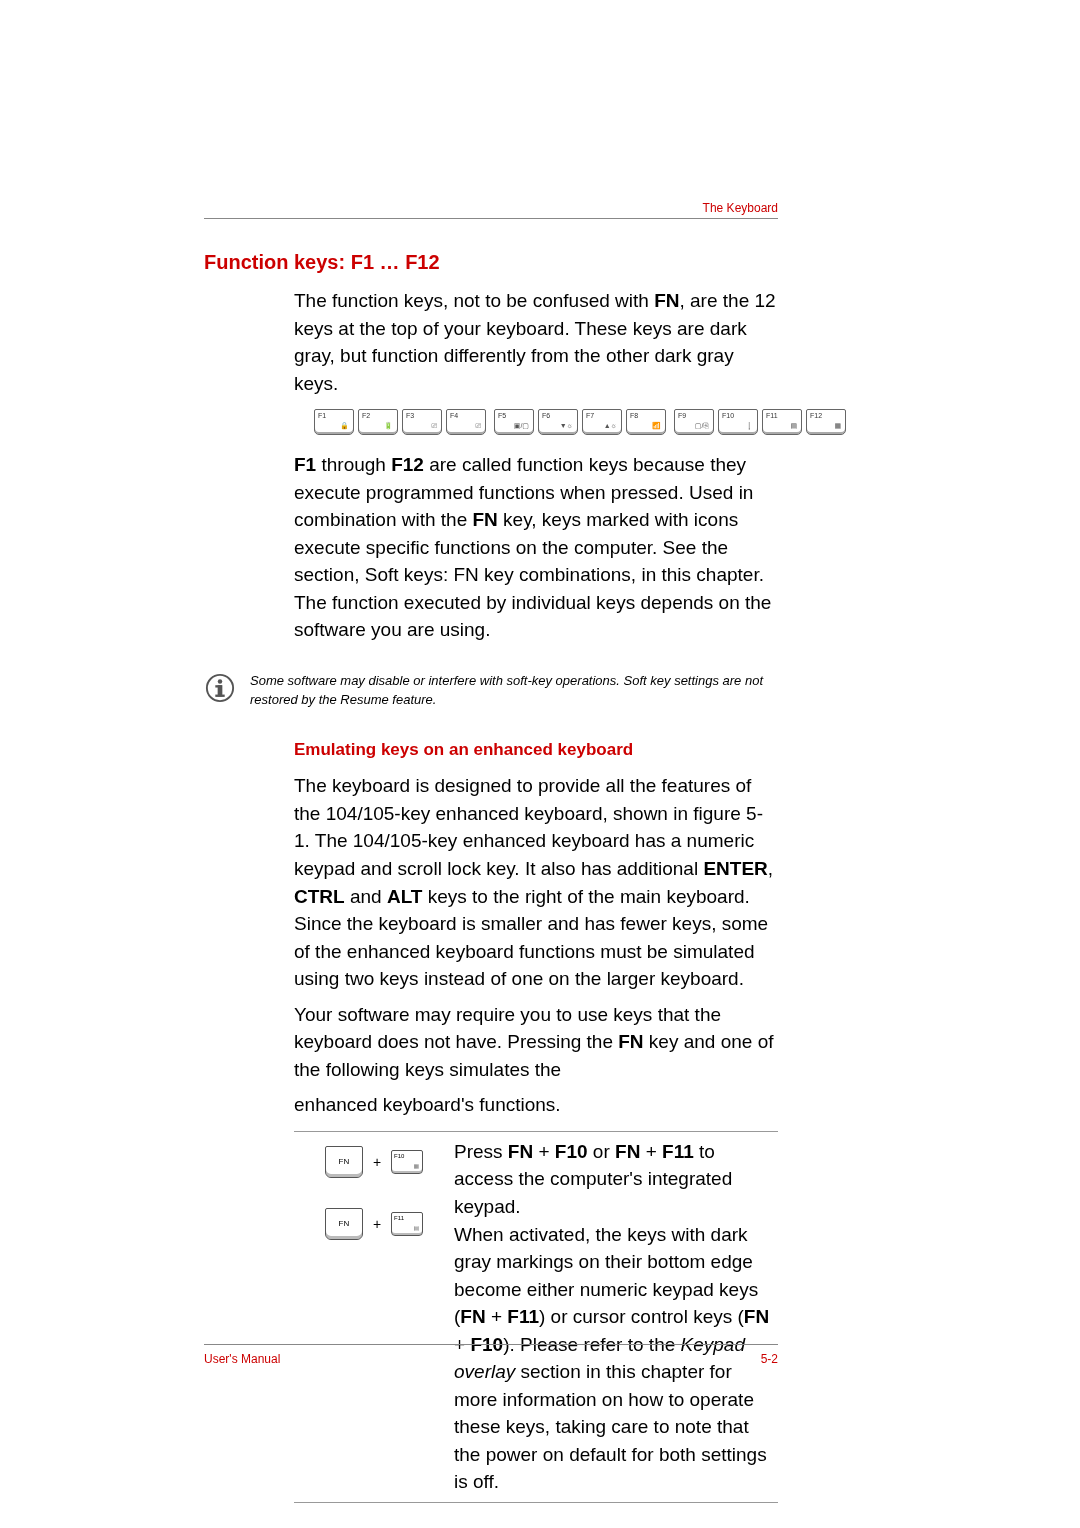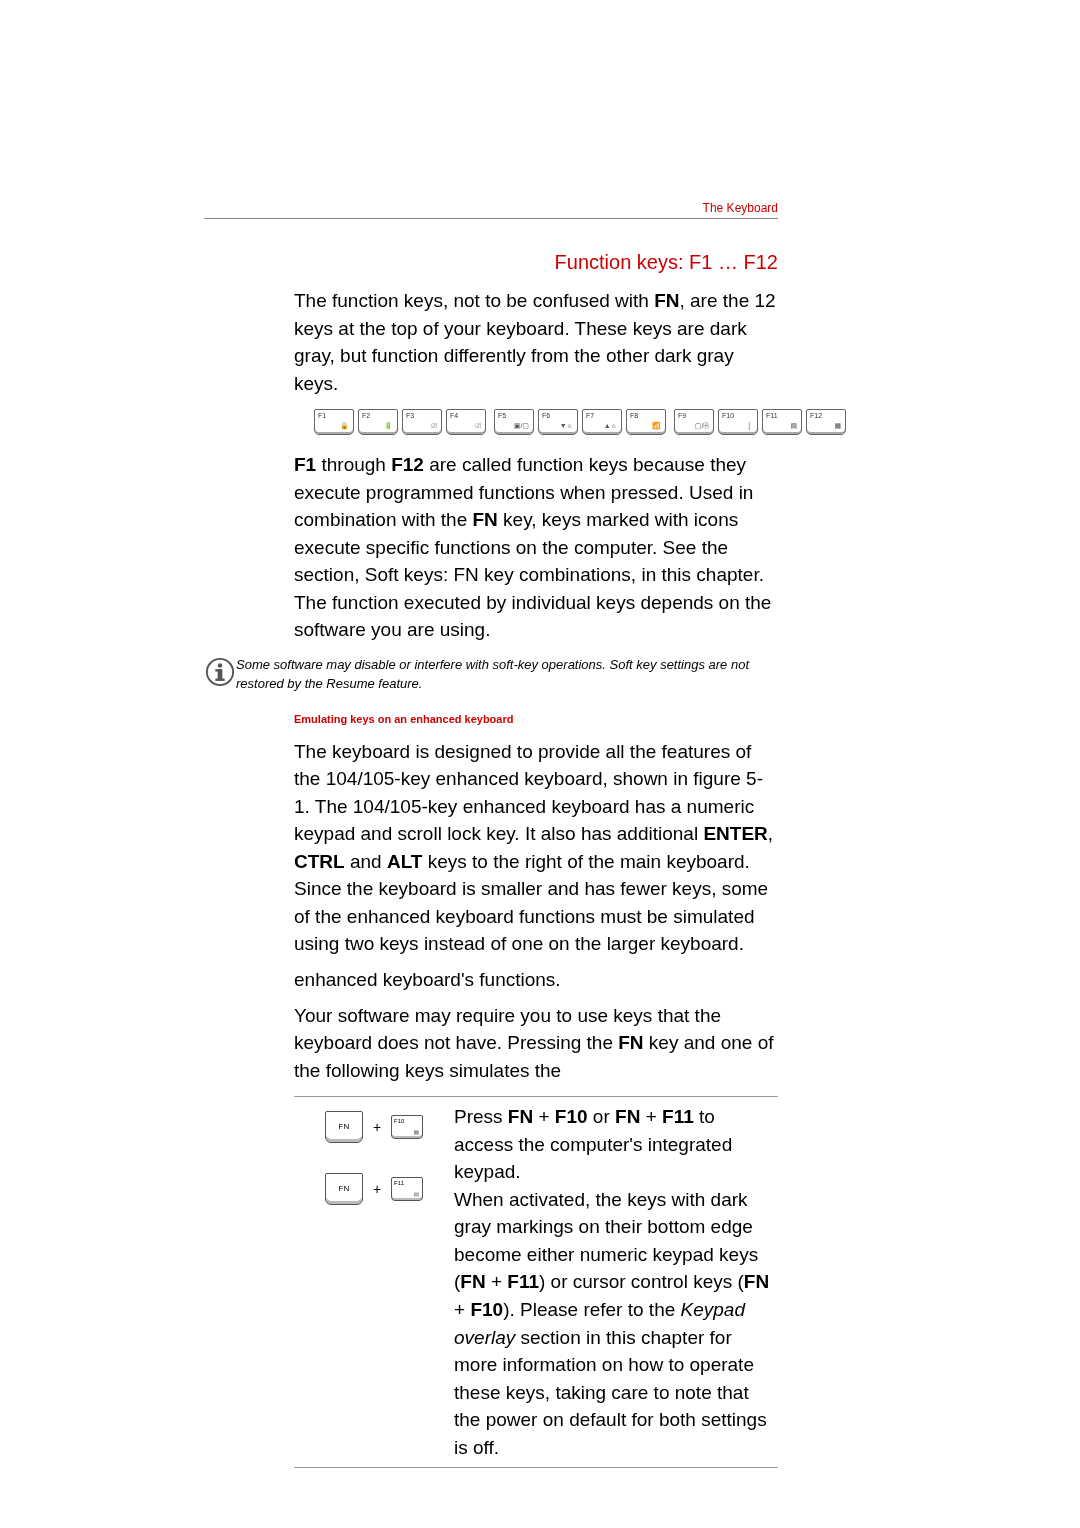--- a/index.html
+++ b/index.html
@@ -31,26 +31,25 @@
     left: 204px;
     right: 204px;
     border-top: 1px solid #888;
   }
   .content {
     margin-top: 48px;
   }
   h2 {
     font-size: 20px;
     color: #c00;
-    font-weight: normal;
+    font-weight: bold;
     margin: 18px 0 10px 0;
-    text-align: right;
   }
   h3 {
-    font-size: 11px;
+    font-size: 17px;
     color: #c00;
     font-weight: bold;
     margin: 18px 0 10px 90px;
   }
   .body-block {
     margin-left: 90px;
   }
   p {
     margin: 8px 0;
     font-size: 19px;
@@ -87,21 +86,22 @@
     right: 4px;
     font-size: 7px;
     color: #555;
   }
   .fgap {
     width: 12px;
   }
   .note-row {
     display: flex;
     align-items: flex-start;
-    margin: 12px 0;
+    gap: 14px;
+    margin: 28px 0;
   }
   .info-icon {
     width: 32px;
     height: 32px;
     flex-shrink: 0;
     display: flex;
     align-items: center;
     justify-content: center;
   }
   .info-icon svg {
@@ -294,24 +294,24 @@
       </div>
       <div class="note-text">Some software may disable or interfere with soft-key operations. Soft key settings are not restored by the Resume feature.</div>
     </div>
 
     <h3>Emulating keys on an enhanced keyboard</h3>
 
     <div class="body-block">
       <p>
         <span>The keyboard is designed to provide all the features of the 104/105-key enhanced keyboard, shown in figure 5-1. The 104/105-key enhanced keyboard has a numeric keypad and scroll lock key. It also has additional </span><b>ENTER</b><span>, </span><b>CTRL</b><span> and </span><b>ALT</b><span> keys to the right of the main keyboard. Since the keyboard is smaller and has fewer keys, some of the enhanced keyboard functions must be simulated using two keys instead of one on the larger keyboard.</span>
       </p>
-      <p>enhanced keyboard's functions.</p>
       <p>
         <span>Your software may require you to use keys that the keyboard does not have. Pressing the </span><b>FN</b><span> key and one of the following keys simulates the</span>
       </p>
+      <p>enhanced keyboard's functions.</p>
 
       <div class="combo-table">
         <div class="combo-left">
           <div class="combo-item">
             <div class="kcap-fn">FN</div>
             <span class="plus">+</span>
             <div class="kcap-small">
                 <span class="lbl">F10</span>
                 <span class="sq">▦</span>
               </div>
@@ -330,13 +330,20 @@
             <span>Press </span><b>FN</b><span> + </span><b>F10</b><span> or </span><b>FN</b><span> + </span><b>F11</b><span> to access the computer's integrated keypad.</span>
           </p>
           <p>
             <span>When activated, the keys with dark gray markings on their bottom edge become either numeric keypad keys (</span><b>FN</b><span> + </span><b>F11</b><span>) or cursor control keys (</span><b>FN</b><span> + </span><b>F10</b><span>). Please refer to the </span><span class="link">Keypad overlay</span><span> section in this chapter for more information on how to operate these keys, taking care to note that the power on default for both settings is off.</span>
           </p>
         </div>
       </div>
     </div>
   </div>
 
+  <div class="footer">
+    <div class="footer-line"></div>
+    <div class="footer-row">
+      <span>User's Manual</span>
+      <span>5-2</span>
+    </div>
+  </div>
 </div>
 
 </body></html>

